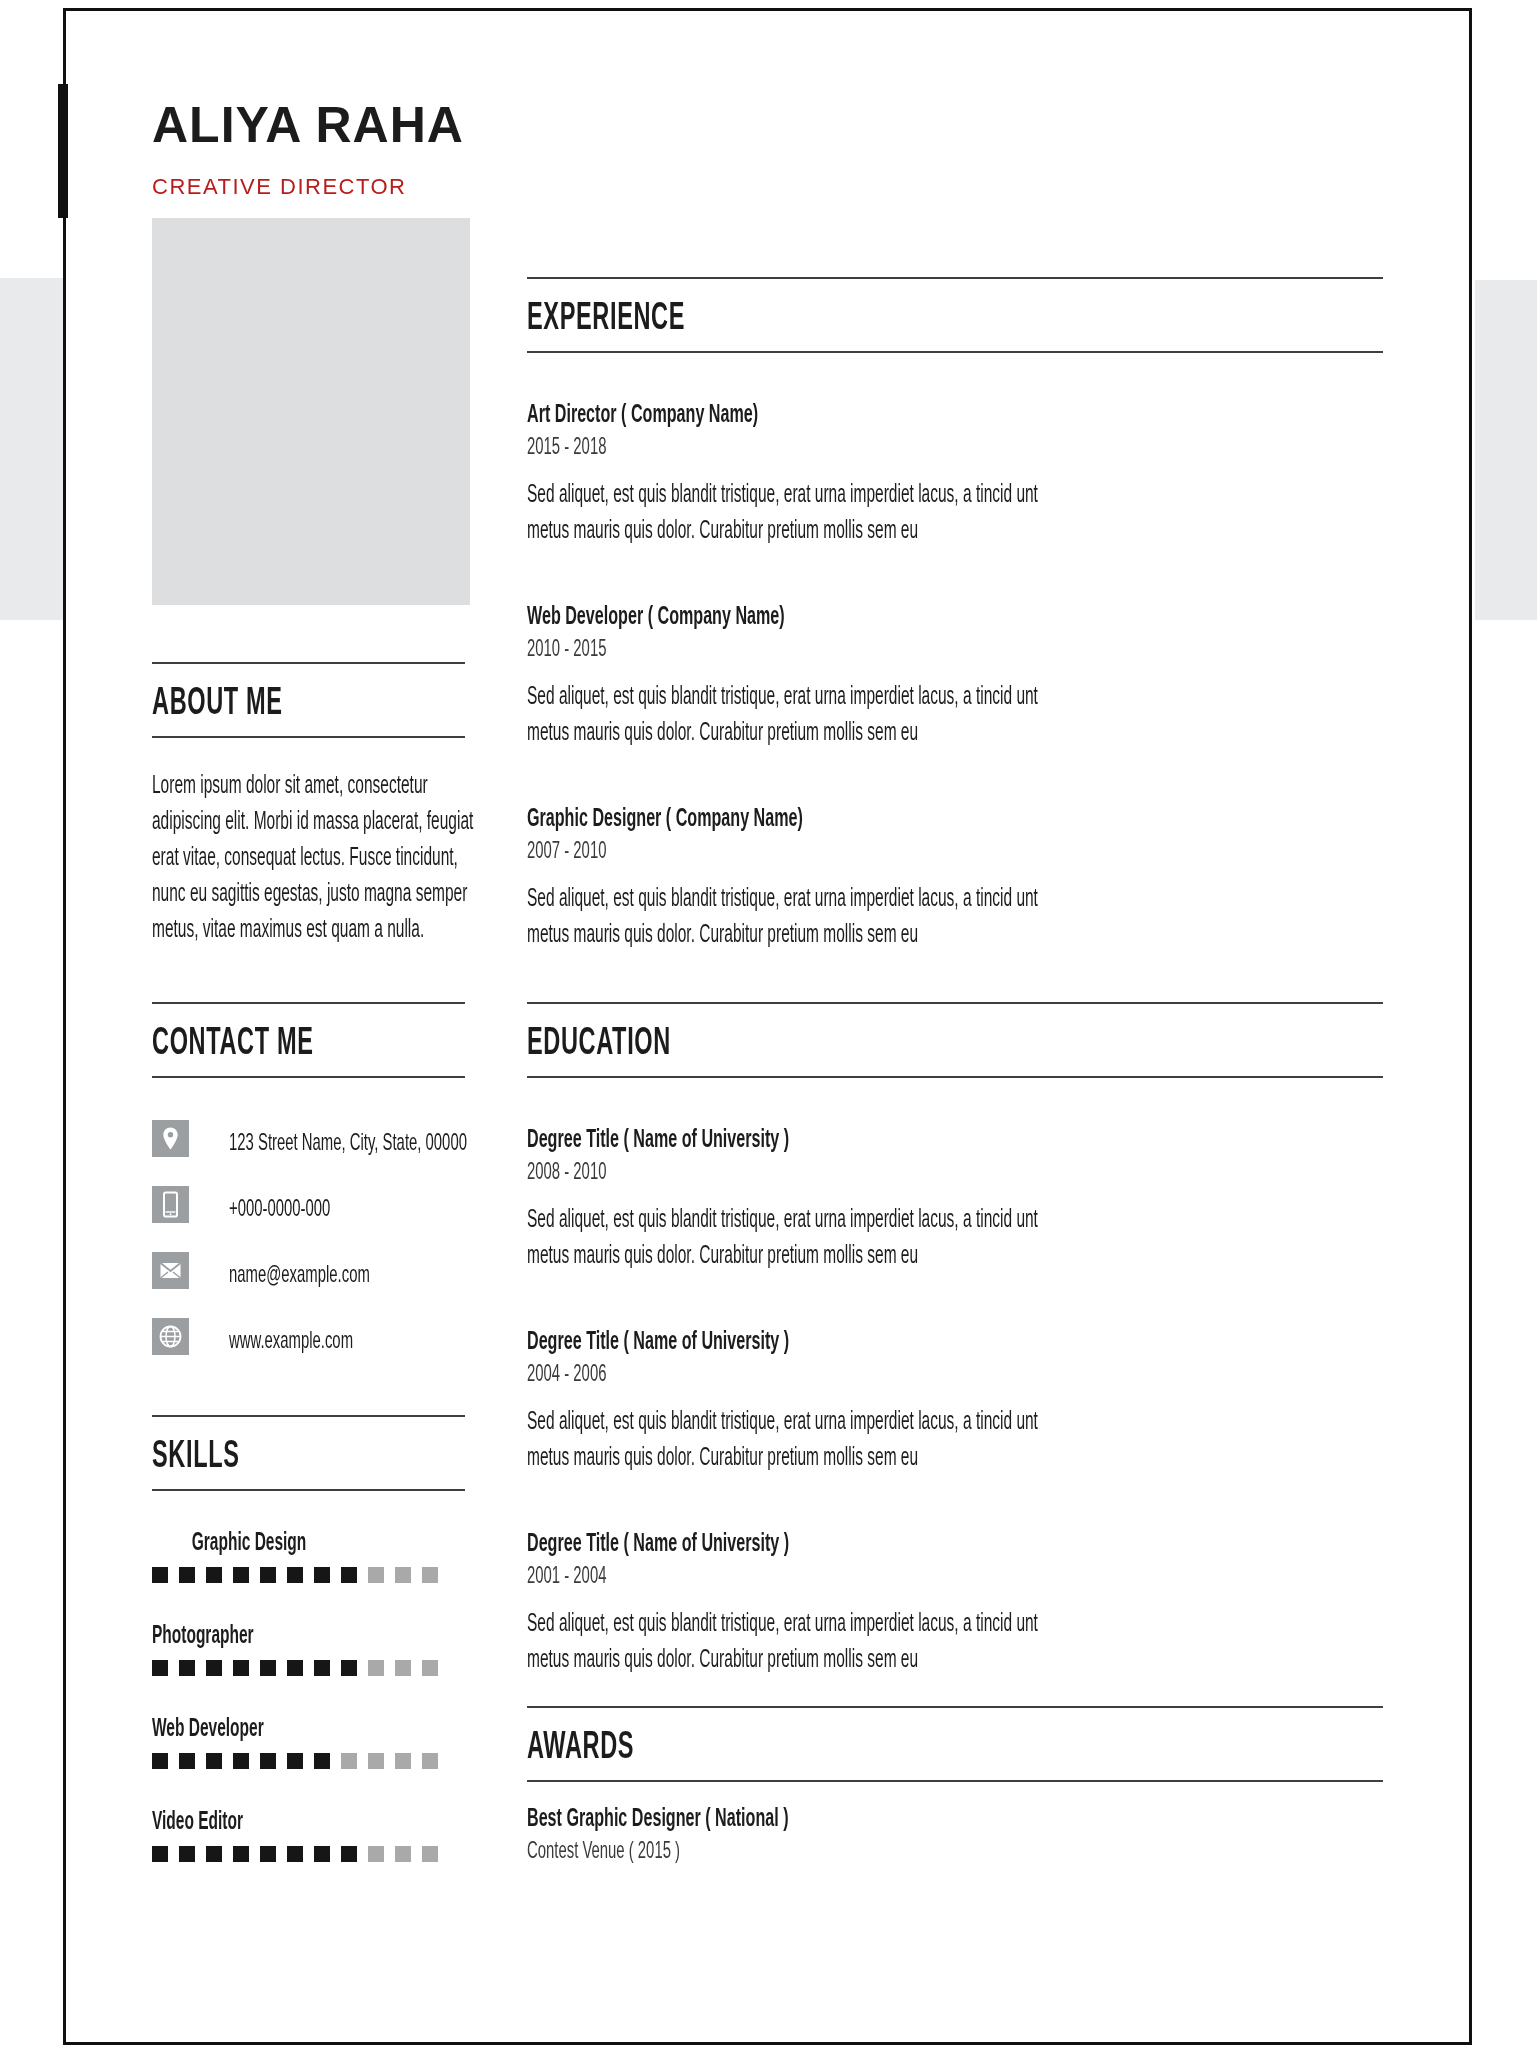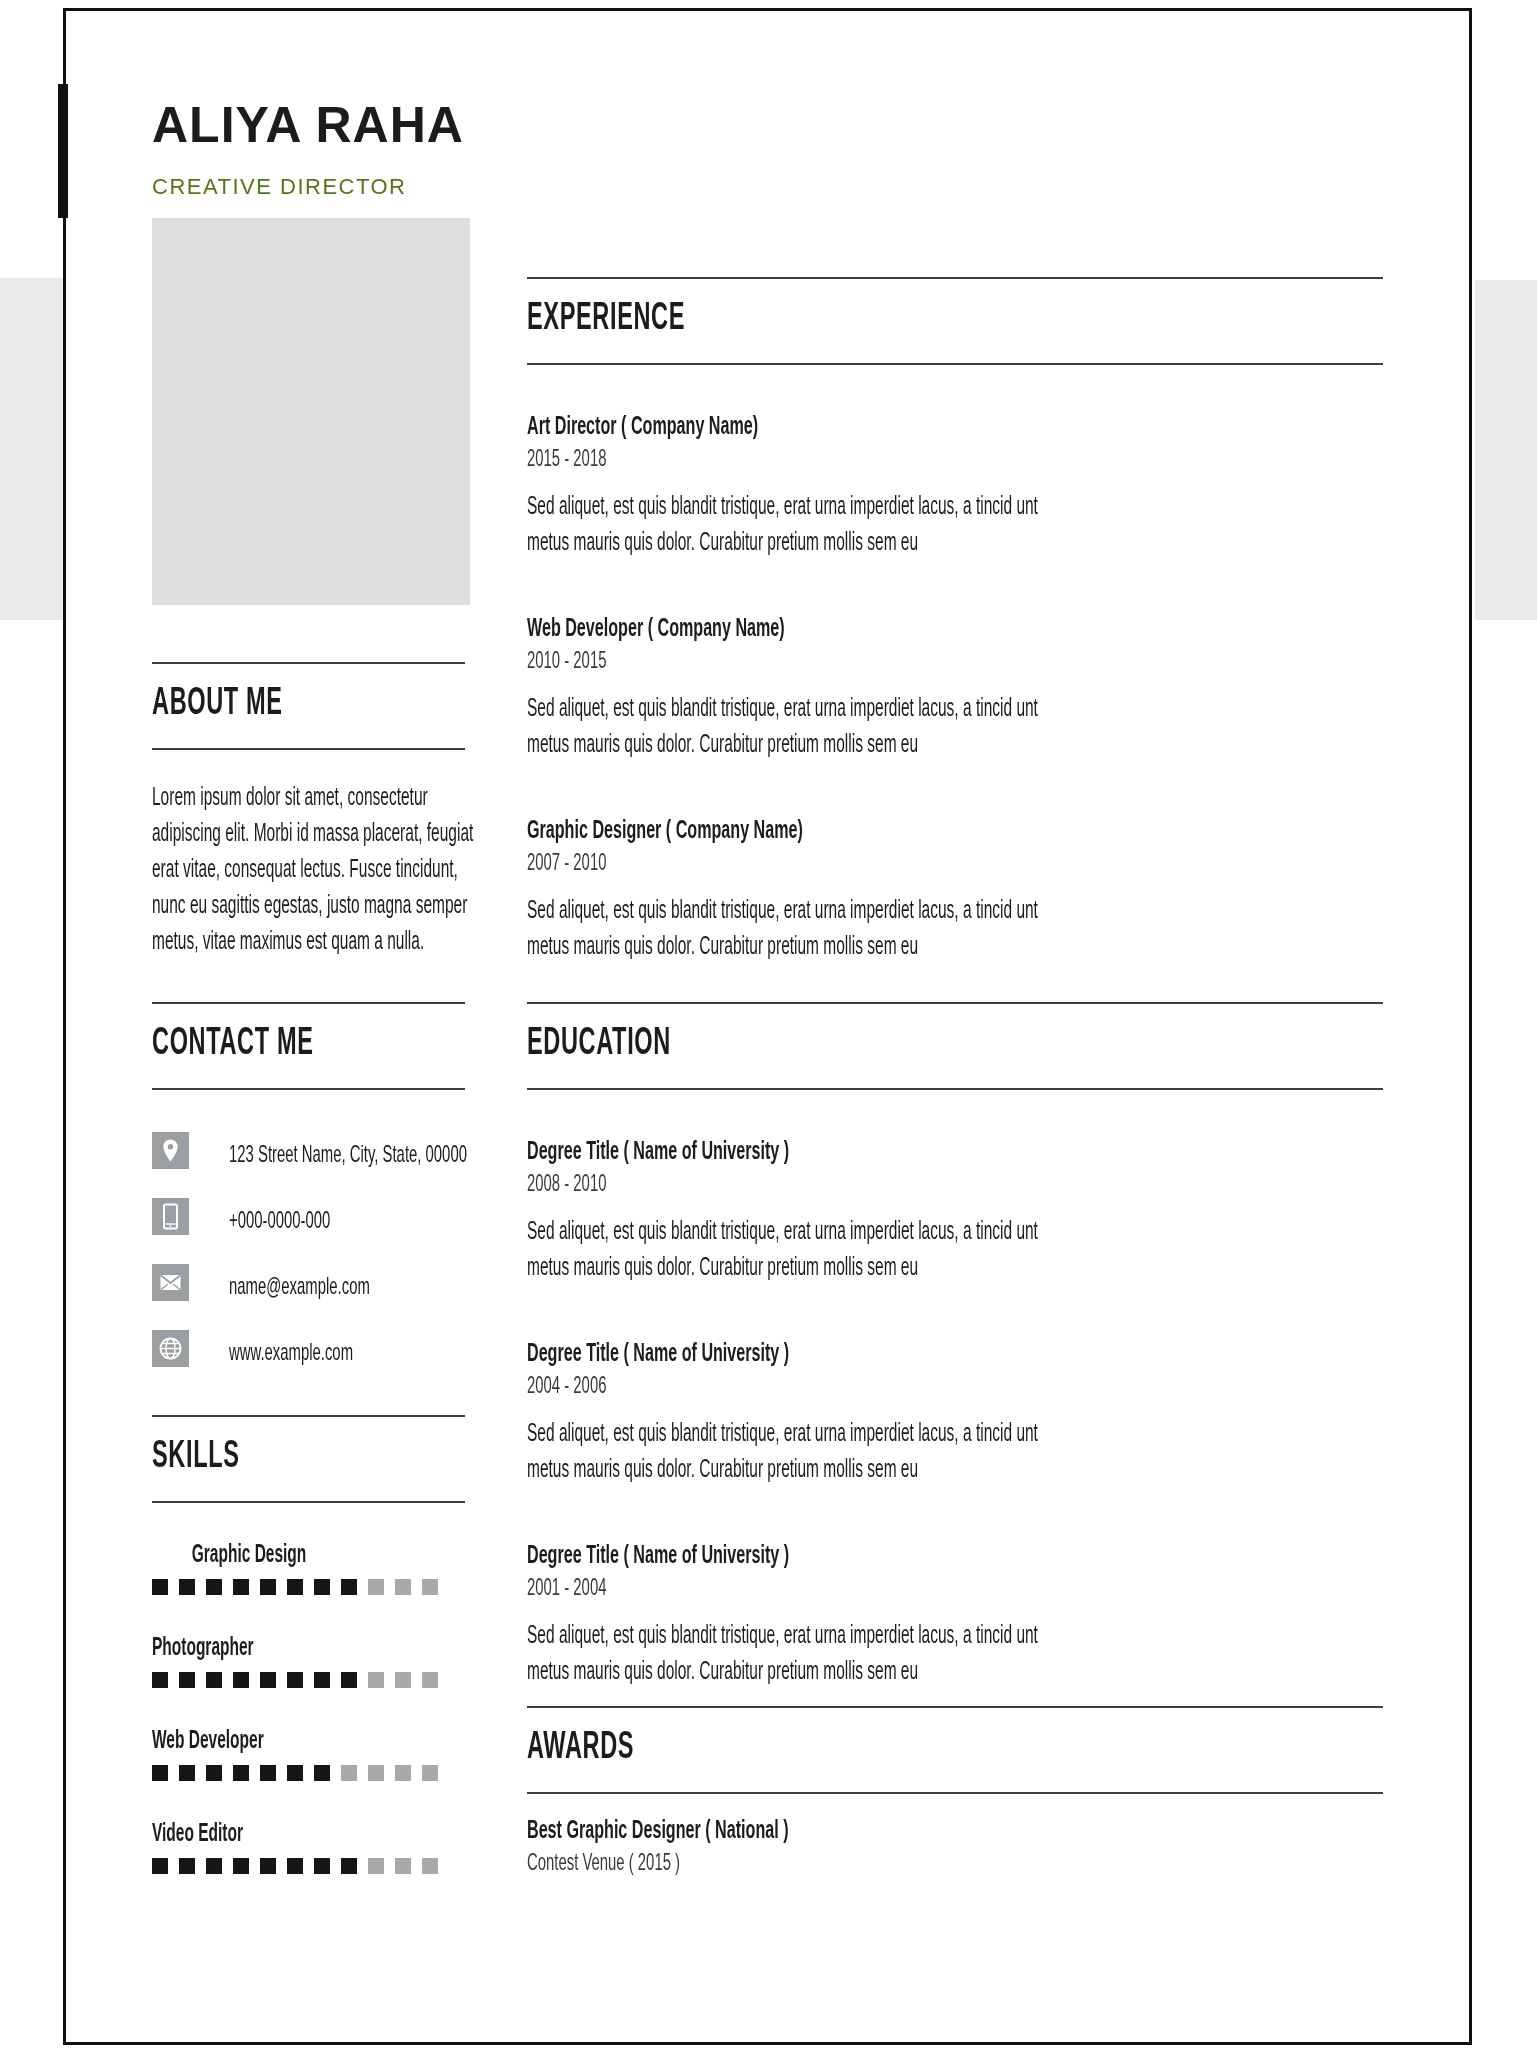--- a/index.html
+++ b/index.html
@@ -14,33 +14,33 @@
   
   #frame{position:absolute;left:63px;top:8px;width:1409px;height:2037px;
          border:3px solid var(--frame,#101010);box-sizing:border-box;}
   #accent-bar{position:absolute;left:58px;top:84px;width:10px;height:134px;background:var(--accent,#111);}
 
   
   .cx{display:block;transform:scaleX(0.62);transform-origin:left center;}
 
   #header-block{position:absolute;left:152px;top:98px;}
   #name{font-size:50px;font-weight:700;letter-spacing:1px;line-height:54px;margin:0;white-space:nowrap;}
-  #job-title{font-size:22px;font-weight:400;letter-spacing:1.5px;line-height:26px;margin-top:22px;color:#4d7c0f;white-space:nowrap;}
+  #job-title{font-size:22px;font-weight:400;letter-spacing:1.5px;line-height:26px;margin-top:22px;color:#b91c1c;white-space:nowrap;}
 
   #photo{position:absolute;left:152px;top:218px;width:318px;height:387px;background:var(--photo-bg,#dcdee0);}
 
   .sec{position:absolute;}
   #sec-about{left:152px;top:662px;width:313px;}
   #sec-contact{left:152px;top:1002px;width:313px;}
   #sec-skills{left:152px;top:1415px;width:313px;}
   #sec-exp{left:527px;top:277px;width:856px;}
   #sec-edu{left:527px;top:1002px;width:856px;}
   #sec-awards{left:527px;top:1706px;width:856px;}
 
-  .sec-head{border-top:2px solid var(--rule,#3f3f3f);border-bottom:2px solid var(--rule,#3f3f3f);padding:14px 0 24px;}
+  .sec-head{border-top:2px solid var(--rule,#3f3f3f);border-bottom:2px solid var(--rule,#3f3f3f);padding:14px 0 12px;}
   .sec-head h2{font-size:38px;font-weight:700;line-height:46px;margin:0;letter-spacing:1px;white-space:nowrap;}
 
   .about-text{width:545px;font-size:25px;line-height:36px;margin:28px 0 0;color:var(--text,#1c1c1c);}
 
   .c-row{display:flex;align-items:flex-end;margin-top:29px;}
   .c-row.first{margin-top:42px;}
   .c-icon{width:37px;height:37px;flex:0 0 37px;margin-right:40px;}
   .c-text{font-size:24px;line-height:30px;white-space:nowrap;color:var(--text,#1c1c1c);}
 
   .skill{margin-top:37px;}

